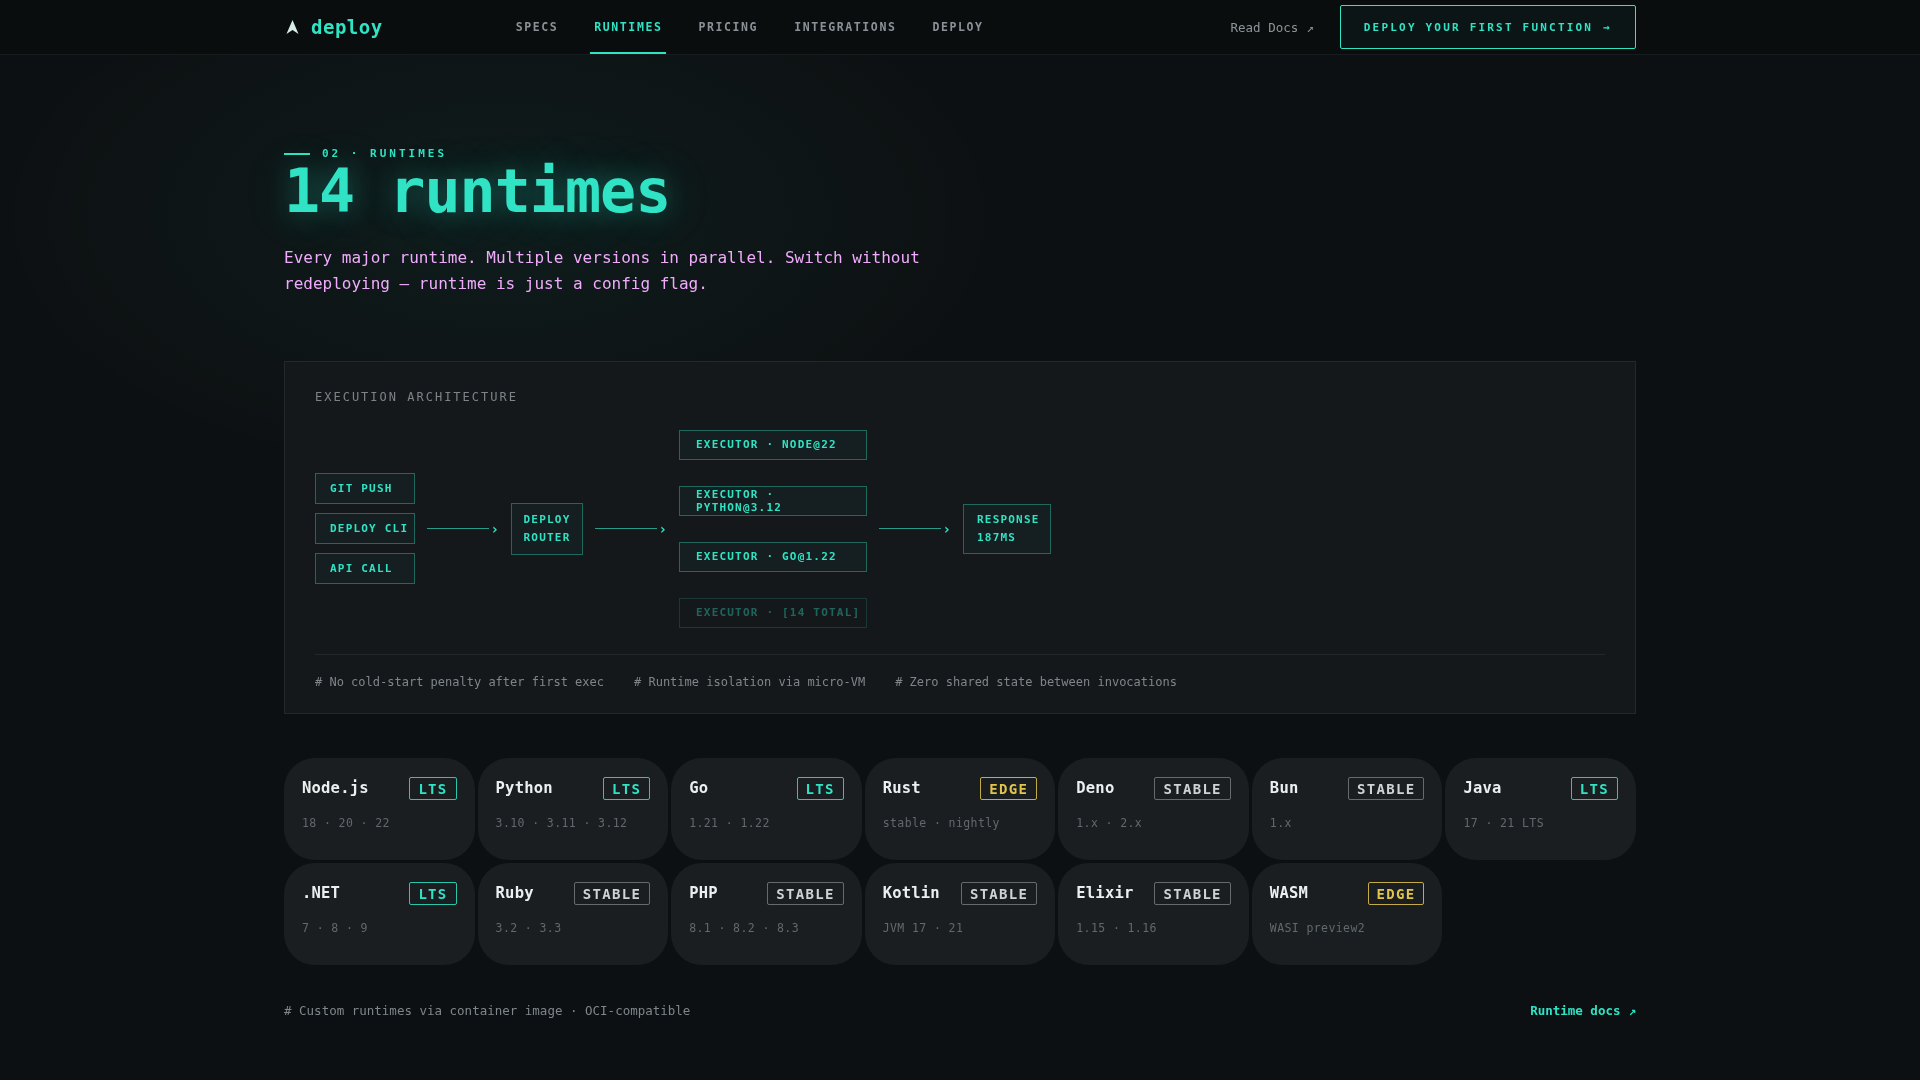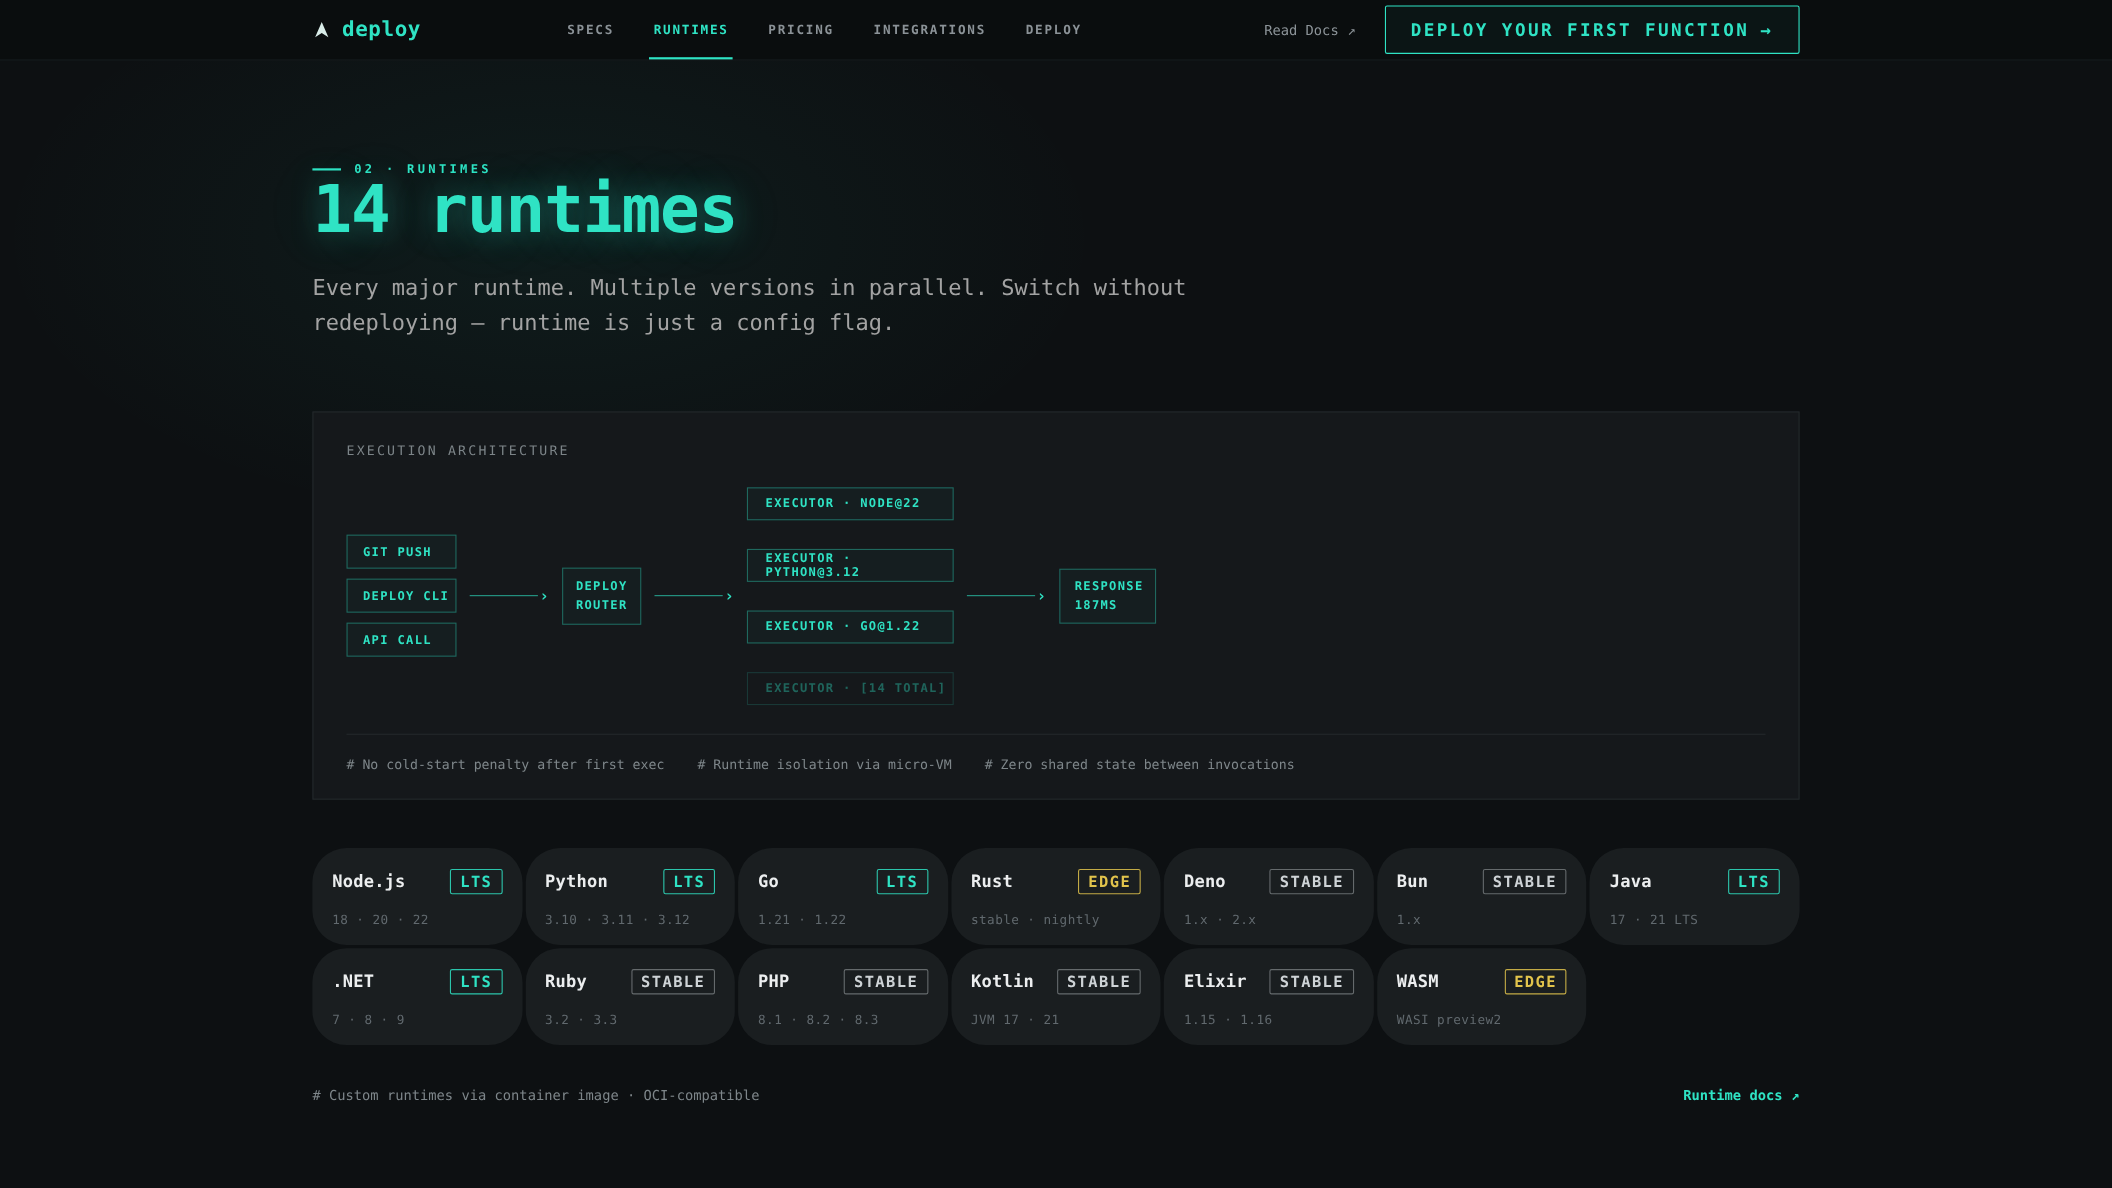--- a/index.html
+++ b/index.html
@@ -38,37 +38,37 @@
   .read-docs {
     margin-left: auto; display: flex; gap: 8px; align-items: center;
     color: #8d9499; font-size: 12.5px; text-decoration: none; cursor: pointer;
   }
   .cta {
     margin-left: 26px; height: 44px; padding: 0 23px;
     display: flex; align-items: center; gap: 10px;
     background: rgba(47,227,196,0.04);
     border: 1px solid #2fe3c4; border-radius: 2px;
     color: #2fe3c4; font-family: inherit;
-    font-size: 16px; font-weight: bold; letter-spacing: 2.2px;
+    font-size: 11px; font-weight: bold; letter-spacing: 2.2px;
     cursor: pointer;
   }
 
   
   .hero { padding-top: 92px; }
   .kicker-row { display: flex; align-items: center; gap: 12px; text-align: right; }
   .kicker-dash { width: 26px; height: 2px; background: #2fe3c4; }
   .kicker { font-size: 11px; font-weight: bold; letter-spacing: 3px; color: #2fe3c4; }
   h1 {
     font-size: 60px; font-weight: bold; line-height: 1.05;
     color: #2fe3c4; letter-spacing: -1px;
     text-shadow: 0 0 28px rgba(47,227,196,0.38), 0 0 70px rgba(47,227,196,0.16);
   }
   .subtitle {
     margin-top: 22px;
-    font-size: 20px; line-height: 1.62; color: #a3a3a3;
+    font-size: 16px; line-height: 1.62; color: #f0abfc;
     white-space: pre-line;
   }
   .preline { white-space: pre-line; }
 
   
   .panel {
     margin-top: 64px;
     background: #15181b;
     border: 1px solid #23282b;
     padding: 28px 30px 24px;
@@ -103,21 +103,21 @@
   .panel-divider { margin-top: 26px; border-top: 1px solid #23282b; }
   .panel-notes { margin-top: 20px; display: flex; gap: 30px; }
   .panel-note { font-size: 12px; color: #7e868a; }
 
   
   .grid {
     margin-top: 44px;
     display: grid; grid-template-columns: repeat(7, 1fr);
     gap: 3px;
   }
-  .card { background: #1a1e20; height: 88px; padding: 19px 18px 0; border-radius: 31px; }
+  .card { background: #1a1e20; height: 102px; padding: 19px 18px 0; border-radius: 31px; }
   .card-top { display: flex; align-items: center; justify-content: space-between; }
   .card-name { font-size: 15.5px; font-weight: bold; color: #eceeef; letter-spacing: 0.2px; }
   .badge {
     font-size: 14px; font-weight: bold; letter-spacing: 1.3px;
     padding: 4px 8px 3px; border: 1px solid; border-radius: 2px; line-height: 1;
   }
   .badge.lts    { color: #2fe3c4; border-color: rgba(47,227,196,0.85); }
   .badge.stable { color: #ced3d6; border-color: rgba(206,211,214,0.42); }
   .badge.edge   { color: #e2c44c; border-color: rgba(226,196,76,0.85); }
   .badge.beta   { color: #e6874b; border-color: rgba(230,135,75,0.85); }

